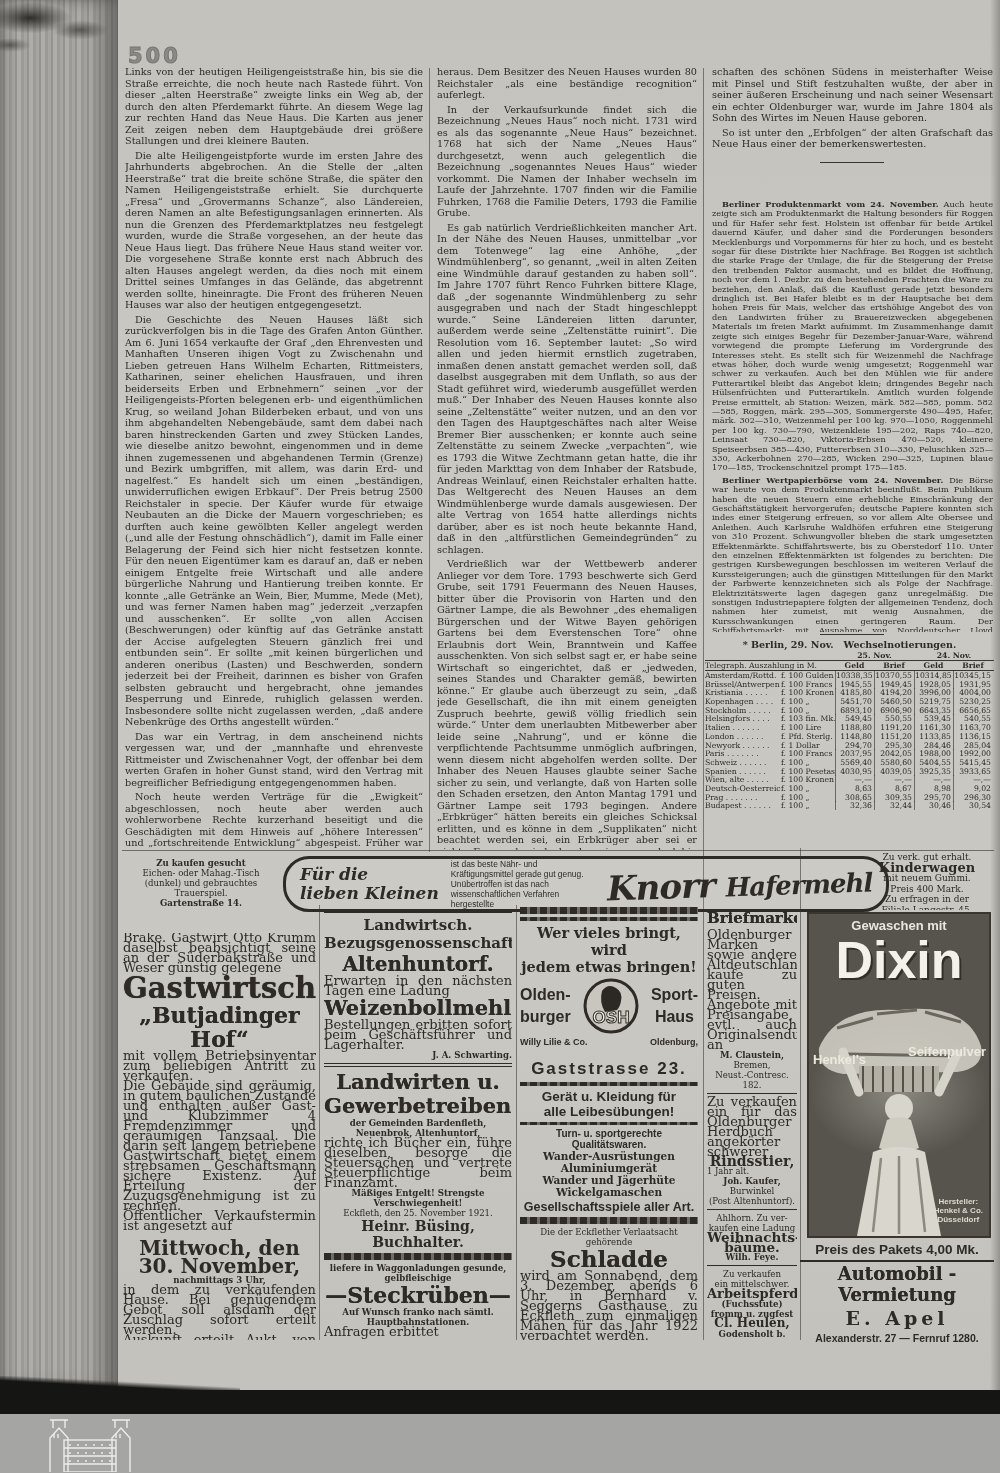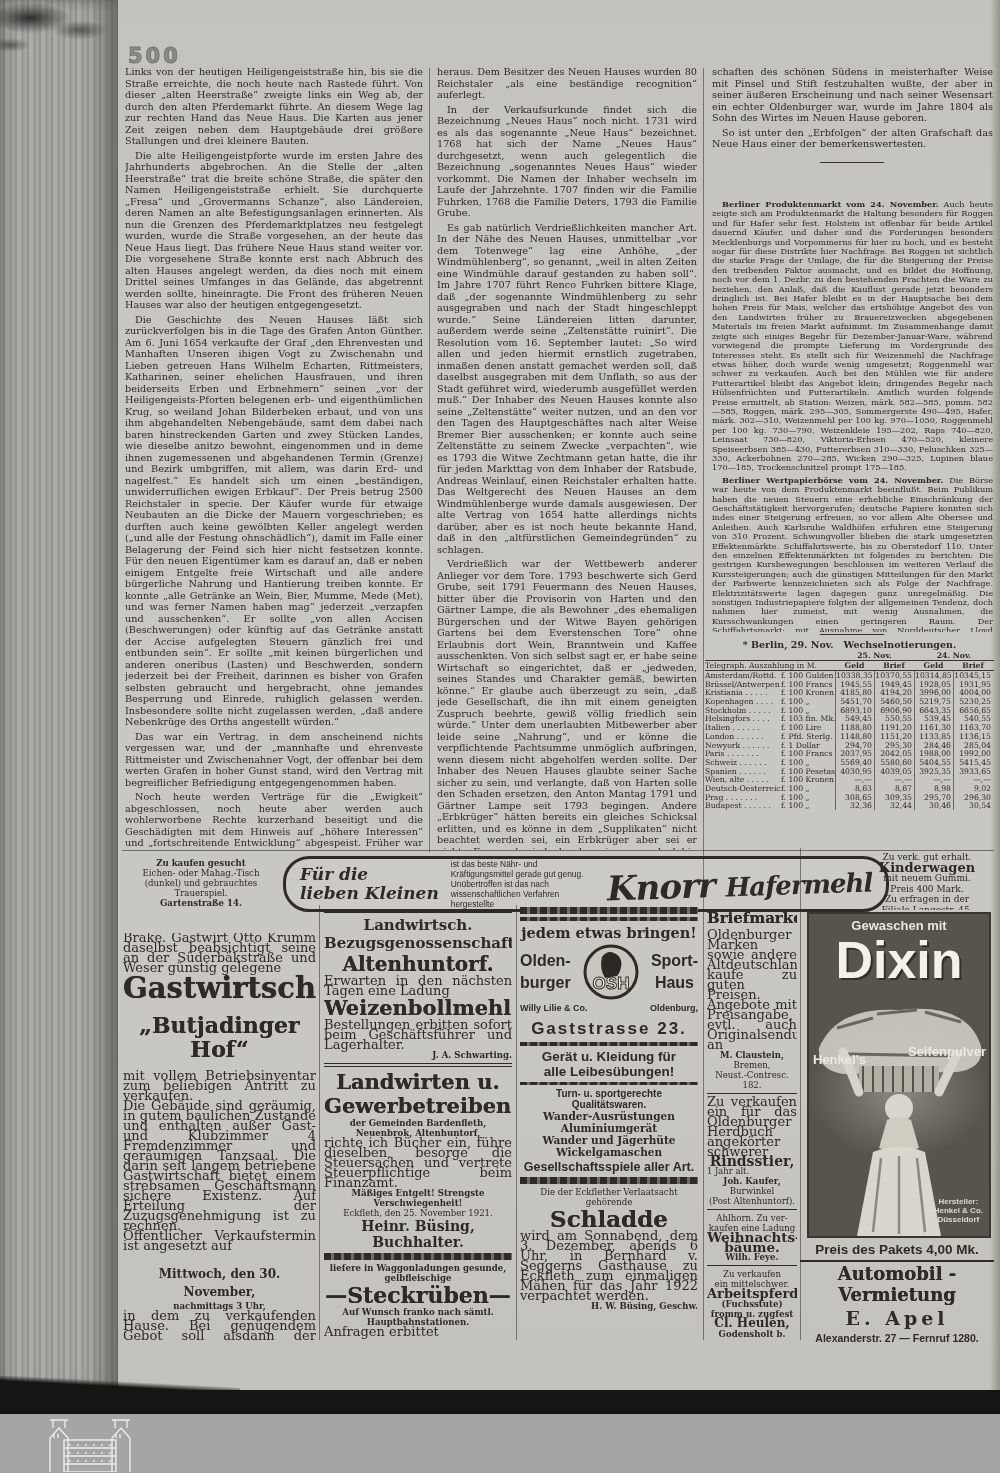--- a/index.html
+++ b/index.html
@@ -294,25 +294,25 @@
     <div>Filiale Langestr. 45.</div>
   </div>
 
   <div class="vrule" style="left:319px;top:905px;height:435px"></div>
   <div class="vrule" style="left:516px;top:905px;height:435px"></div>
   <div class="vrule" style="left:800px;top:848px;height:492px"></div>
 
   <div class="ad" style="left:123px;top:933px;width:193px;height:407px">
     <div class="small">Brake. Gastwirt Otto Krumm daselbst beabsichtigt seine an der Süderbäkstraße und Weser günstig gelegene</div>
     <div class="big1" style="font-size:29px">Gastwirtschaft</div>
-    <div class="big2" style="font-size:22px;margin:10px 0">„Butjadinger Hof“</div>
+    <div class="big2" style="font-size:22px;margin:0 0">„Butjadinger Hof“</div>
     <div class="small">mit vollem Betriebsinventar zum beliebigen Antritt zu verkaufen.</div>
     <div class="small">Die Gebäude sind geräumig, in gutem baulichen Zustande und enthalten außer Gast- und Klubzimmer 4 Fremdenzimmer und geräumigen Tanzsaal. Die darin seit langem betriebene Gastwirtschaft bietet einem strebsamen Geschäftsmann sichere Existenz. Auf Erteilung der Zuzugsgenehmigung ist zu rechnen.</div>
     <div class="small">Öffentlicher Verkaufstermin ist angesetzt auf</div>
-    <div class="big3" style="font-size:12px;margin-top:14px">Mittwoch, den 30. November,</div>
+    <div class="big3" style="font-size:20px;margin-top:8px">Mittwoch, den 30. November,</div>
     <div class="smallc b">nachmittags 3 Uhr,</div>
     <div class="small">in dem zu verkaufenden Hause. Bei genügendem Gebot soll alsdann der Zuschlag sofort erteilt werden.</div>
     <div class="small">Auskunft erteilt Aukt. von der Bring, Brake.</div>
     <div class="hr1"></div>
     <div class="smallc">Liefere laufend</div>
     <div class="big2" style="font-size:19px;line-height:21px">prima gelbe Steckrüben</div>
     <div class="big2" style="font-size:19px;line-height:21px">gelbe u. rote Möhren</div>
 
   </div>
 
@@ -341,41 +341,42 @@
     <div class="ctr b" style="font-size:15px">Heinr. Oeltjenbruns,</div>
     <div class="smallc b">
       <span>Zwischenahnerfeld.</span>&nbsp;&nbsp;&nbsp;
       <span>Fernruf 29.</span>
     </div>
   </div>
 
   <div class="ad" style="left:520px;top:904px;width:178px;height:436px;font-family:'Liberation Sans',sans-serif">
     <div class="bar"></div>
     <div class="bar" style="height:4px"></div>
+    <div class="ctr b" style="font-size:14.5px;font-family:'DejaVu Serif',serif">Wer vieles bringt, wird</div>
     <div class="ctr b" style="font-size:14.5px;font-family:'DejaVu Serif',serif">jedem etwas bringen!</div>
     <div class="osh-row">
       <div class="osh-col ctr">
         <div>Olden-</div>
         <div>burger</div>
       </div>
       <svg width="58" height="58" viewBox="0 0 58 58">
         <circle cx="29" cy="29" r="26" fill="#c9c6bf" stroke="#2e2a25" stroke-width="3"></circle>
         <path d="M20 14 q6 -8 14 -3 q7 4 5 13 q-1 6 -4 9 l-12 2 q-6 -10 -3 -21z" fill="#2c2823"></path>
         <text x="29" y="46" text-anchor="middle" font-size="17" font-weight="bold" fill="#f0eee7" stroke="#2e2a25" stroke-width="1">OSH</text>
       </svg>
       <div class="osh-col ctr">
         <div>Sport-</div>
         <div>Haus</div>
       </div>
     </div>
     <div style="display:flex;justify-content:space-between;font-size:9px;font-weight:bold">
       <span>Willy Lilie &amp; Co.</span>
       <span>Oldenburg,</span>
     </div>
-    <div class="ctr b" style="font-size:17px;letter-spacing:2px;margin-top:6px">Gaststrasse 23.</div>
+    <div class="ctr b" style="font-size:17px;letter-spacing:2px;margin-top:12px">Gaststrasse 23.</div>
     <div class="bar" style="height:4px"></div>
     <div class="ctr b" style="font-size:13.5px">Gerät u. Kleidung für</div>
     <div class="ctr b" style="font-size:13.5px">alle Leibesübungen!</div>
     <div class="bar" style="height:3px"></div>
     <div class="ctr b" style="font-size:10px">Turn- u. sportgerechte Qualitätswaren.</div>
     <div class="ctr b" style="font-size:10.5px;font-family:'DejaVu Serif',serif">Wander-Ausrüstungen</div>
     <div class="ctr b" style="font-size:10.5px;font-family:'DejaVu Serif',serif">Aluminiumgerät</div>
     <div class="ctr b" style="font-size:10.5px;font-family:'DejaVu Serif',serif">Wander und Jägerhüte</div>
     <div class="ctr b" style="font-size:10.5px;font-family:'DejaVu Serif',serif">Wickelgamaschen</div>
     <div class="ctr b" style="font-size:12.5px;margin-top:2px">Gesellschaftsspiele aller Art.</div>

